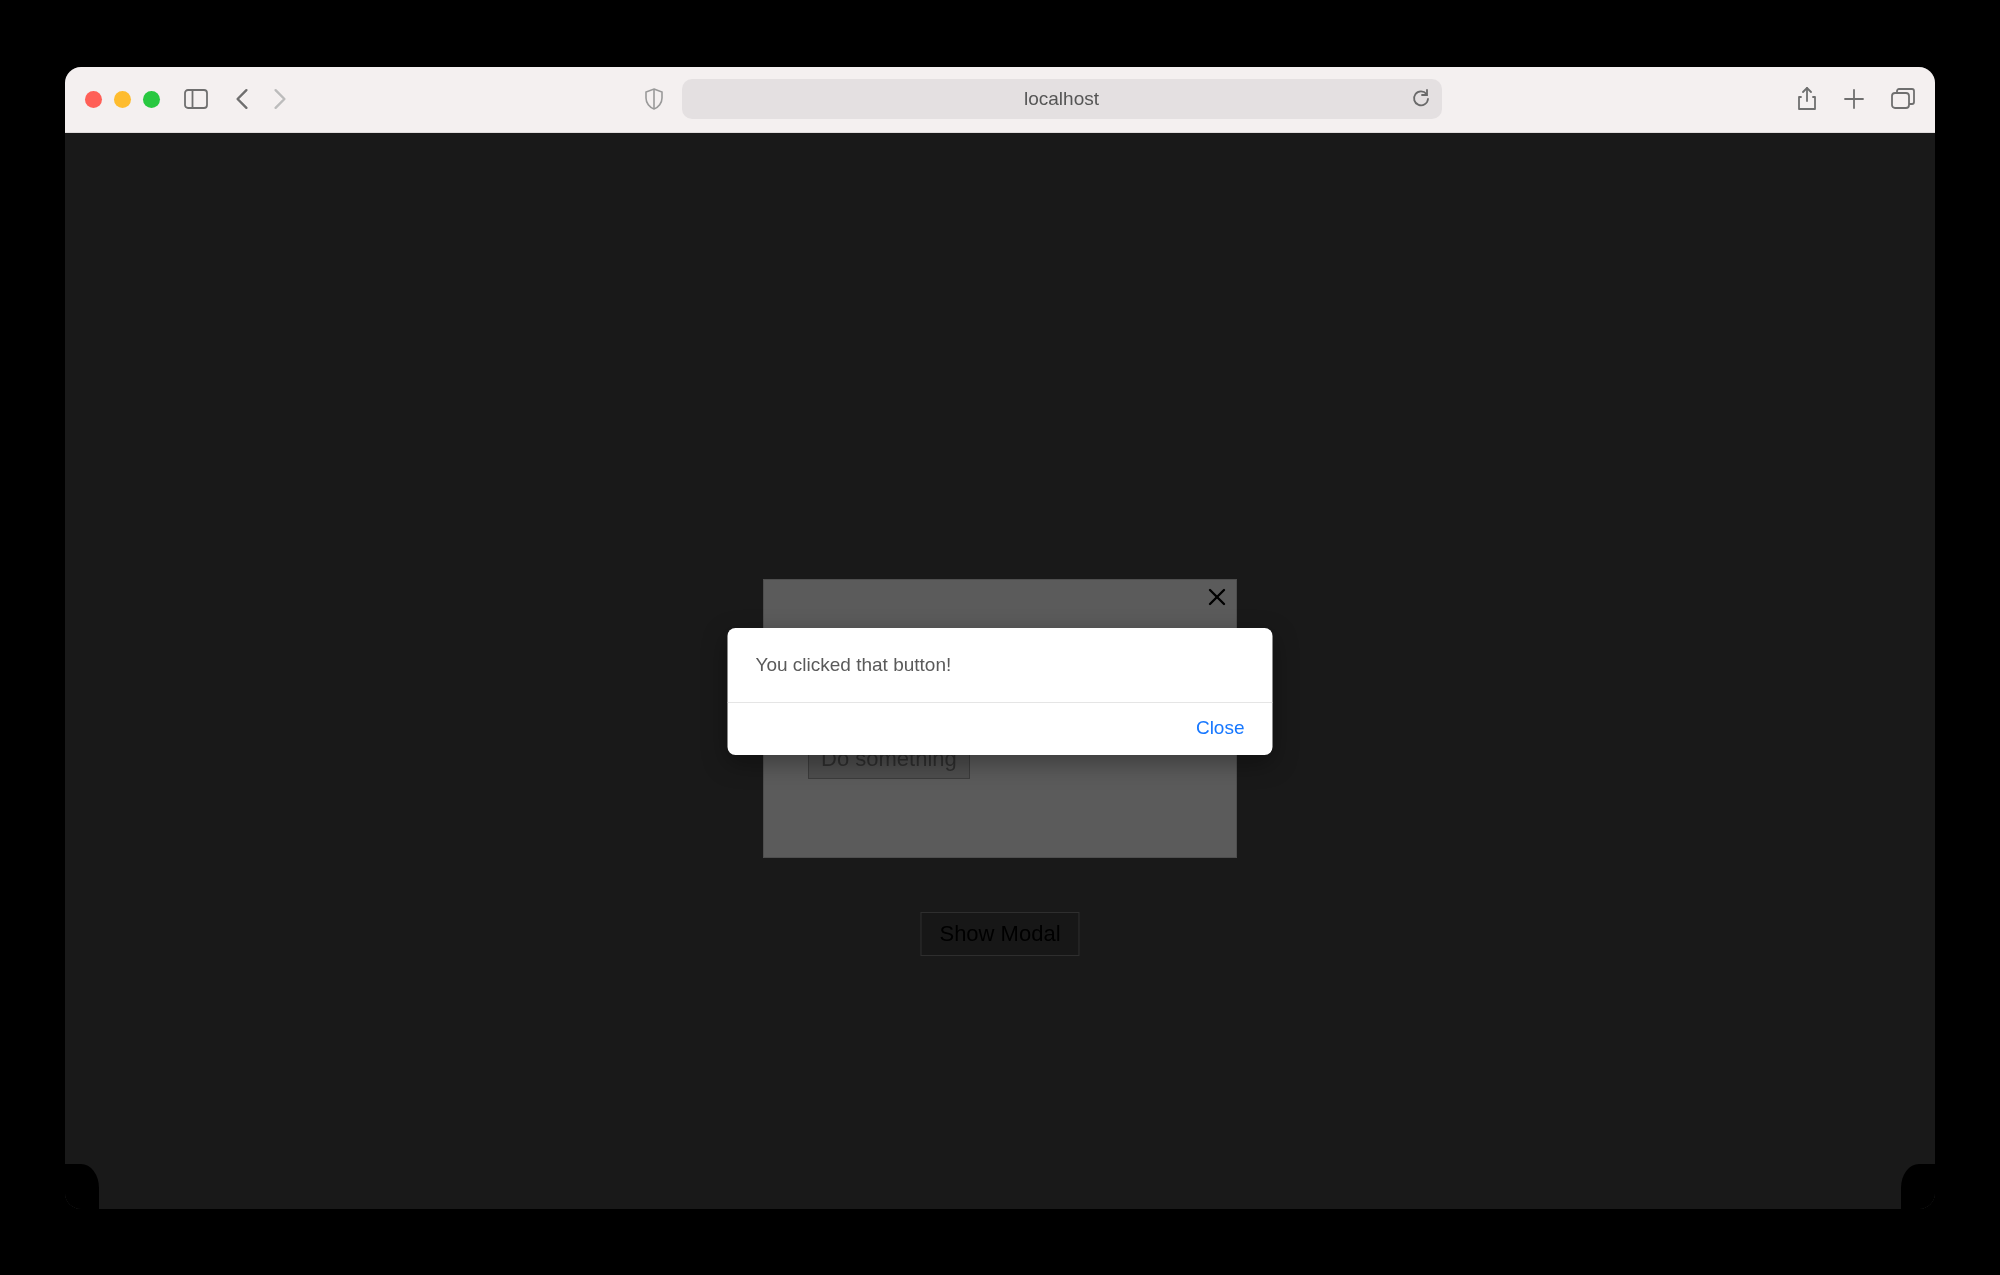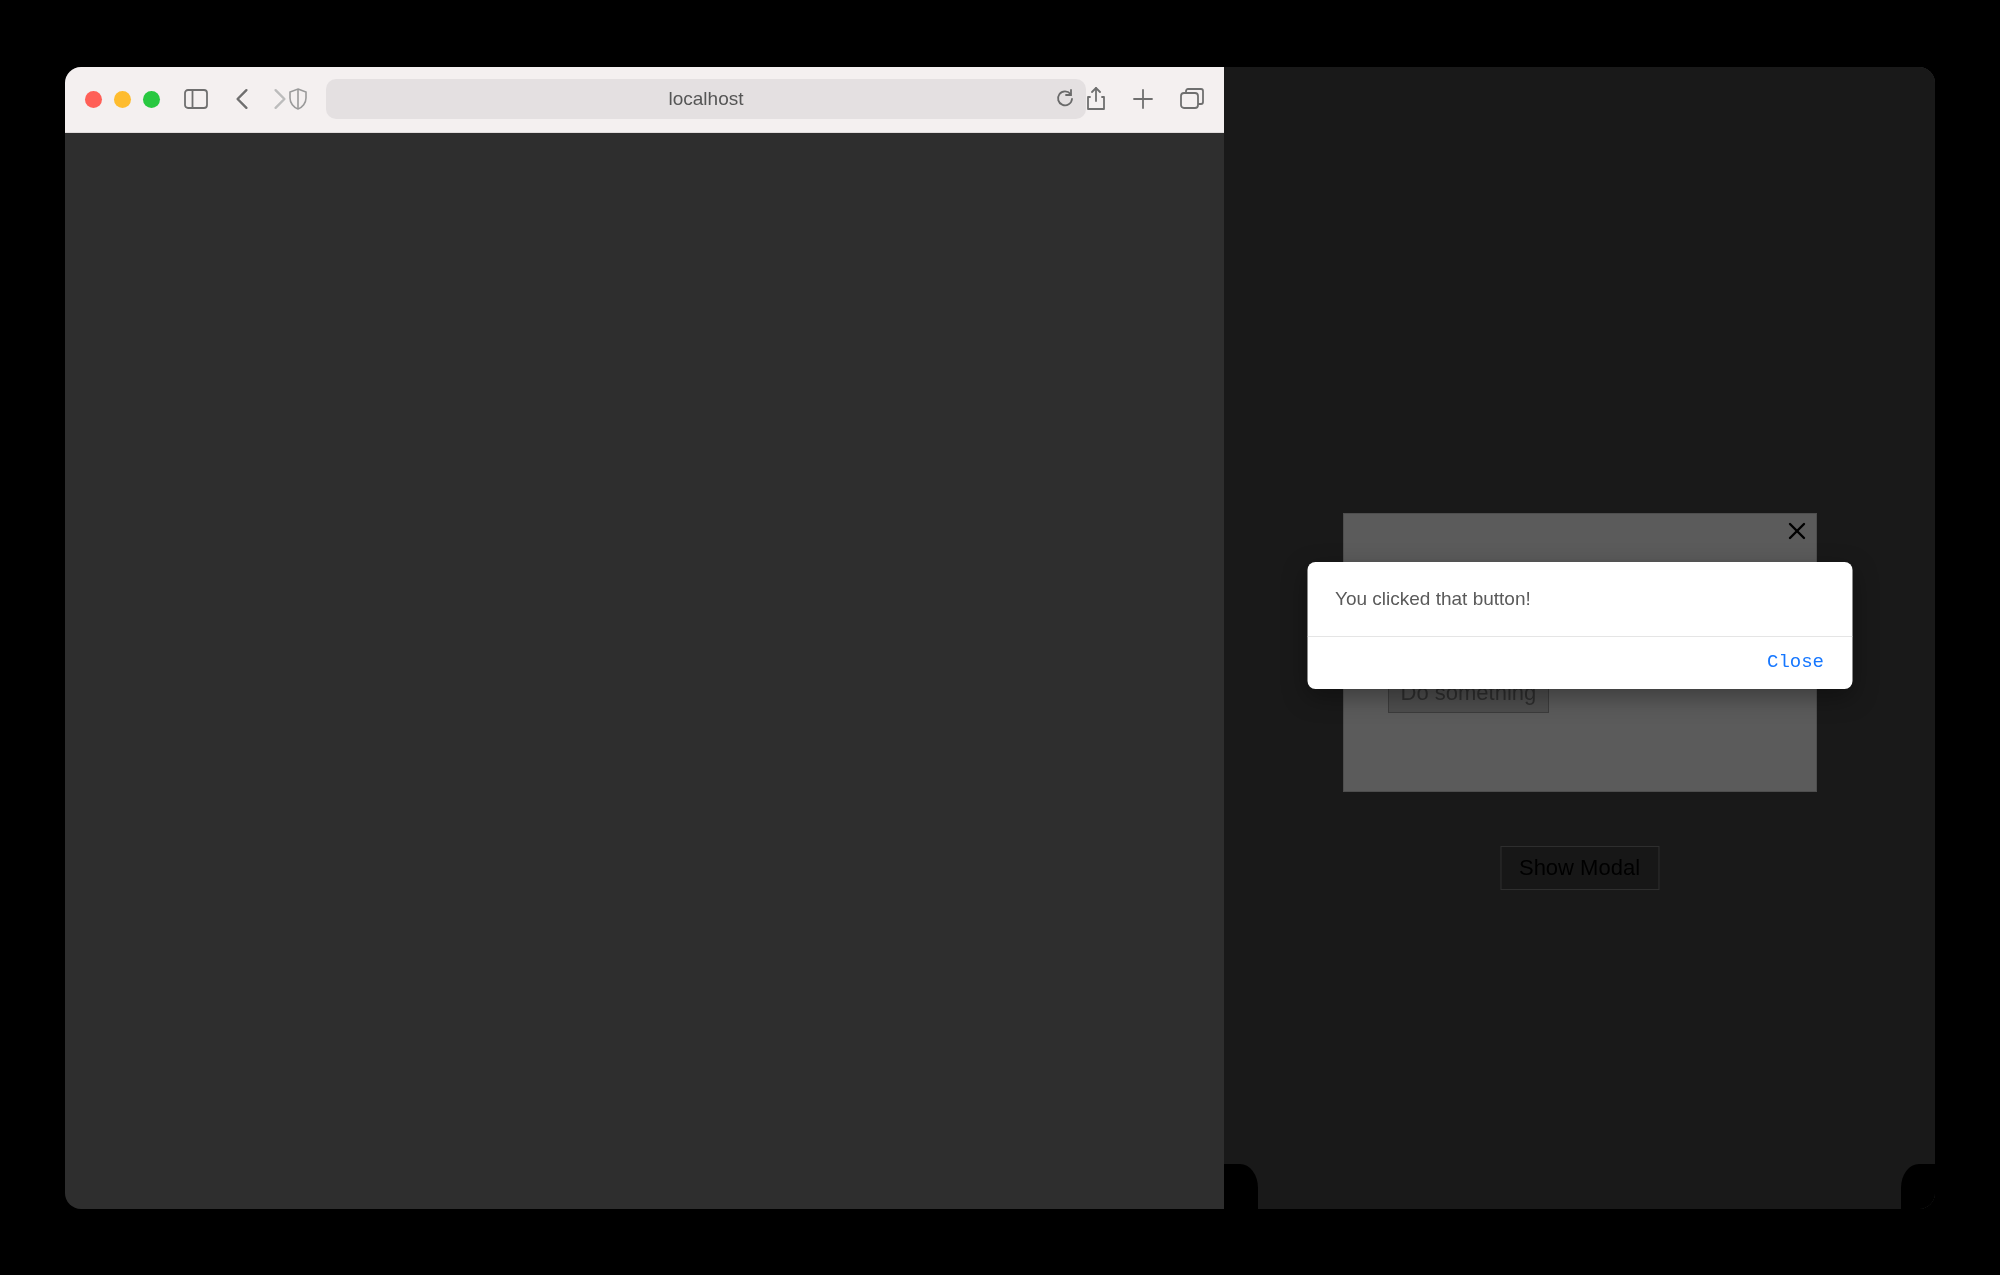--- a/index.html
+++ b/index.html
@@ -16,21 +16,21 @@
       align-items: center;
       justify-content: center;
     }
     .browser-window {
       width: 1870px;
       height: 1142px;
       background: #2e2e2e;
       border-radius: 16px;
       overflow: hidden;
       display: flex;
-      flex-direction: row;
+      flex-direction: column;
       box-shadow: 0 10px 40px rgba(0,0,0,0.5);
     }
     .browser-titlebar {
       height: 66px;
       background: #f4f0f0;
       display: flex;
       align-items: center;
       padding: 0 20px;
       position: relative;
       border-bottom: 1px solid #e0dcdc;
@@ -181,21 +181,20 @@
       display: flex;
       justify-content: flex-end;
       padding: 14px 28px 16px;
     }
     .alert-close {
       color: #1677ff;
       font-size: 19px;
       background: none;
       border: none;
       cursor: pointer;
-      font-family: Liberation Mono, monospace;
     }
     .corner-left,
     .corner-right {
       position: absolute;
       bottom: 0;
       width: 34px;
       height: 45px;
       background: #000;
     }
     .corner-left { left: 0; border-top-right-radius: 18px 24px; }

